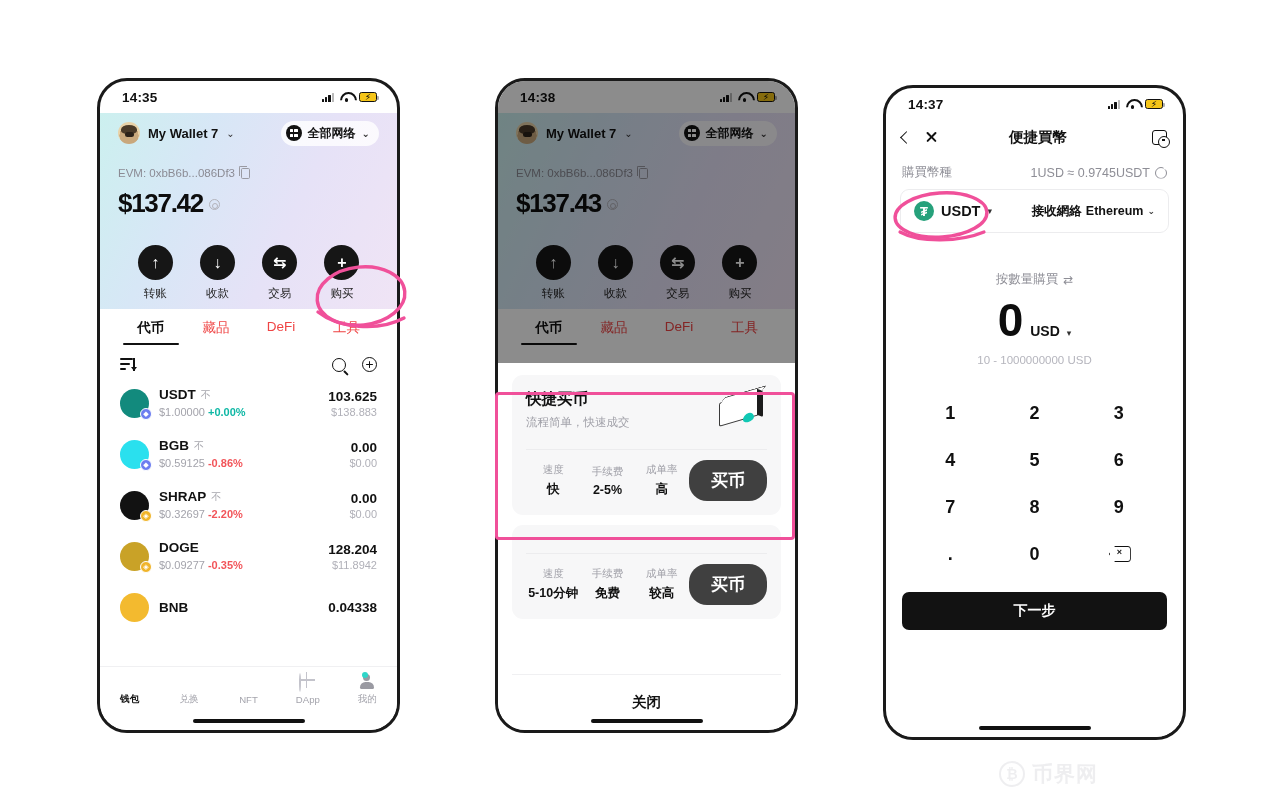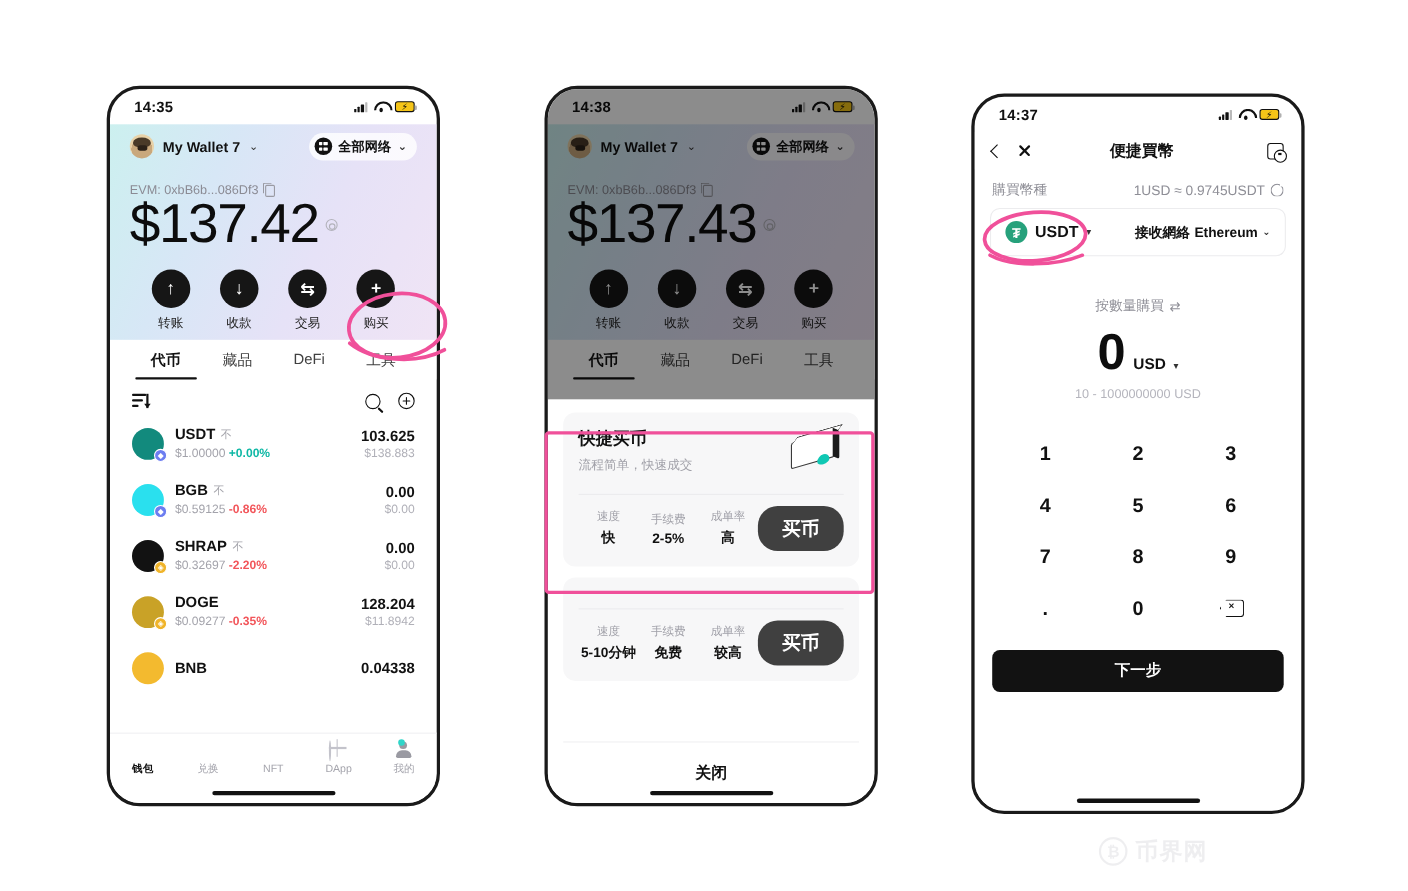--- a/index.html
+++ b/index.html
@@ -86,35 +86,35 @@
   }
   .grid-ico i:nth-of-type(1){left:4px;top:4px;} .grid-ico i:nth-of-type(2){left:8.8px;top:4px;}
   .grid-ico b:nth-of-type(1){left:4px;top:8.8px;} .grid-ico b:nth-of-type(2){left:8.8px;top:8.8px;}
 
   .evm-row { display:flex; align-items:center; gap:6px; margin-top:14px; }
   .evm-text { font-size:11.5px; color:#8b8b94; }
   .copy-ico { width:9px; height:11px; border:1.3px solid #9a9aa2; border-radius:1.6px; position:relative; }
   .copy-ico::after{ content:""; position:absolute; left:-3.2px; top:-2.4px; width:7px; height:9px; border:1.3px solid #9a9aa2; border-right:none; border-bottom:none; border-radius:1.6px 0 0 0; }
 
   .balance-row { display:flex; align-items:flex-start; gap:6px; margin-top:2px; }
-  .balance { font-size:50px; font-weight:400; color:#0d0d0d; letter-spacing:-1.3px; line-height:44px; }
+  .balance { font-size:26px; font-weight:700; color:#0d0d0d; letter-spacing:-1.3px; line-height:44px; }
   .eye { width:11px; height:11px; border:1.4px solid #b3b3bb; border-radius:50%; margin-top:18px; position:relative; }
   .eye::after{ content:""; position:absolute; left:2.6px; top:2.6px; width:4px; height:4px; border:1.3px solid #b3b3bb; border-radius:50%; }
 
   .actions { display:flex; justify-content:space-around; margin-top:20px; padding:0 6px; }
   .action { display:flex; flex-direction:column; align-items:center; gap:6px; width:52px; }
   .act-btn {
     width:35px; height:35px; border-radius:50%; background:#161616;
     display:flex; align-items:center; justify-content:center; color:#fff; font-size:16px; font-weight:700;
   }
   .act-label { font-size:11.5px; color:#222; font-weight:500; }
 
   
   .tabs { display:flex; padding:0 18px; gap:0; flex:0 0 auto; background:#fff; }
-  .tab { flex:1; text-align:center; font-size:13.5px; color:#404040; padding:10px 0 8px; position:relative; }
+  .tab { flex:1; text-align:center; font-size:13.5px; color:#ef4444; padding:10px 0 8px; position:relative; }
   .tab.active { color:#111; font-weight:700; }
   .tab.active::after {
     content:""; position:absolute; left:50%; transform:translateX(-50%);
     bottom:0; width:56px; height:2.2px; background:#111; border-radius:2px;
   }
 
   
   .list-tools { display:flex; align-items:center; justify-content:space-between; padding:12px 20px 6px; }
   .sort-ico { width:15px; height:13px; position:relative; }
   .sort-ico i { position:absolute; left:0; height:1.8px; background:#111; border-radius:1px; }

